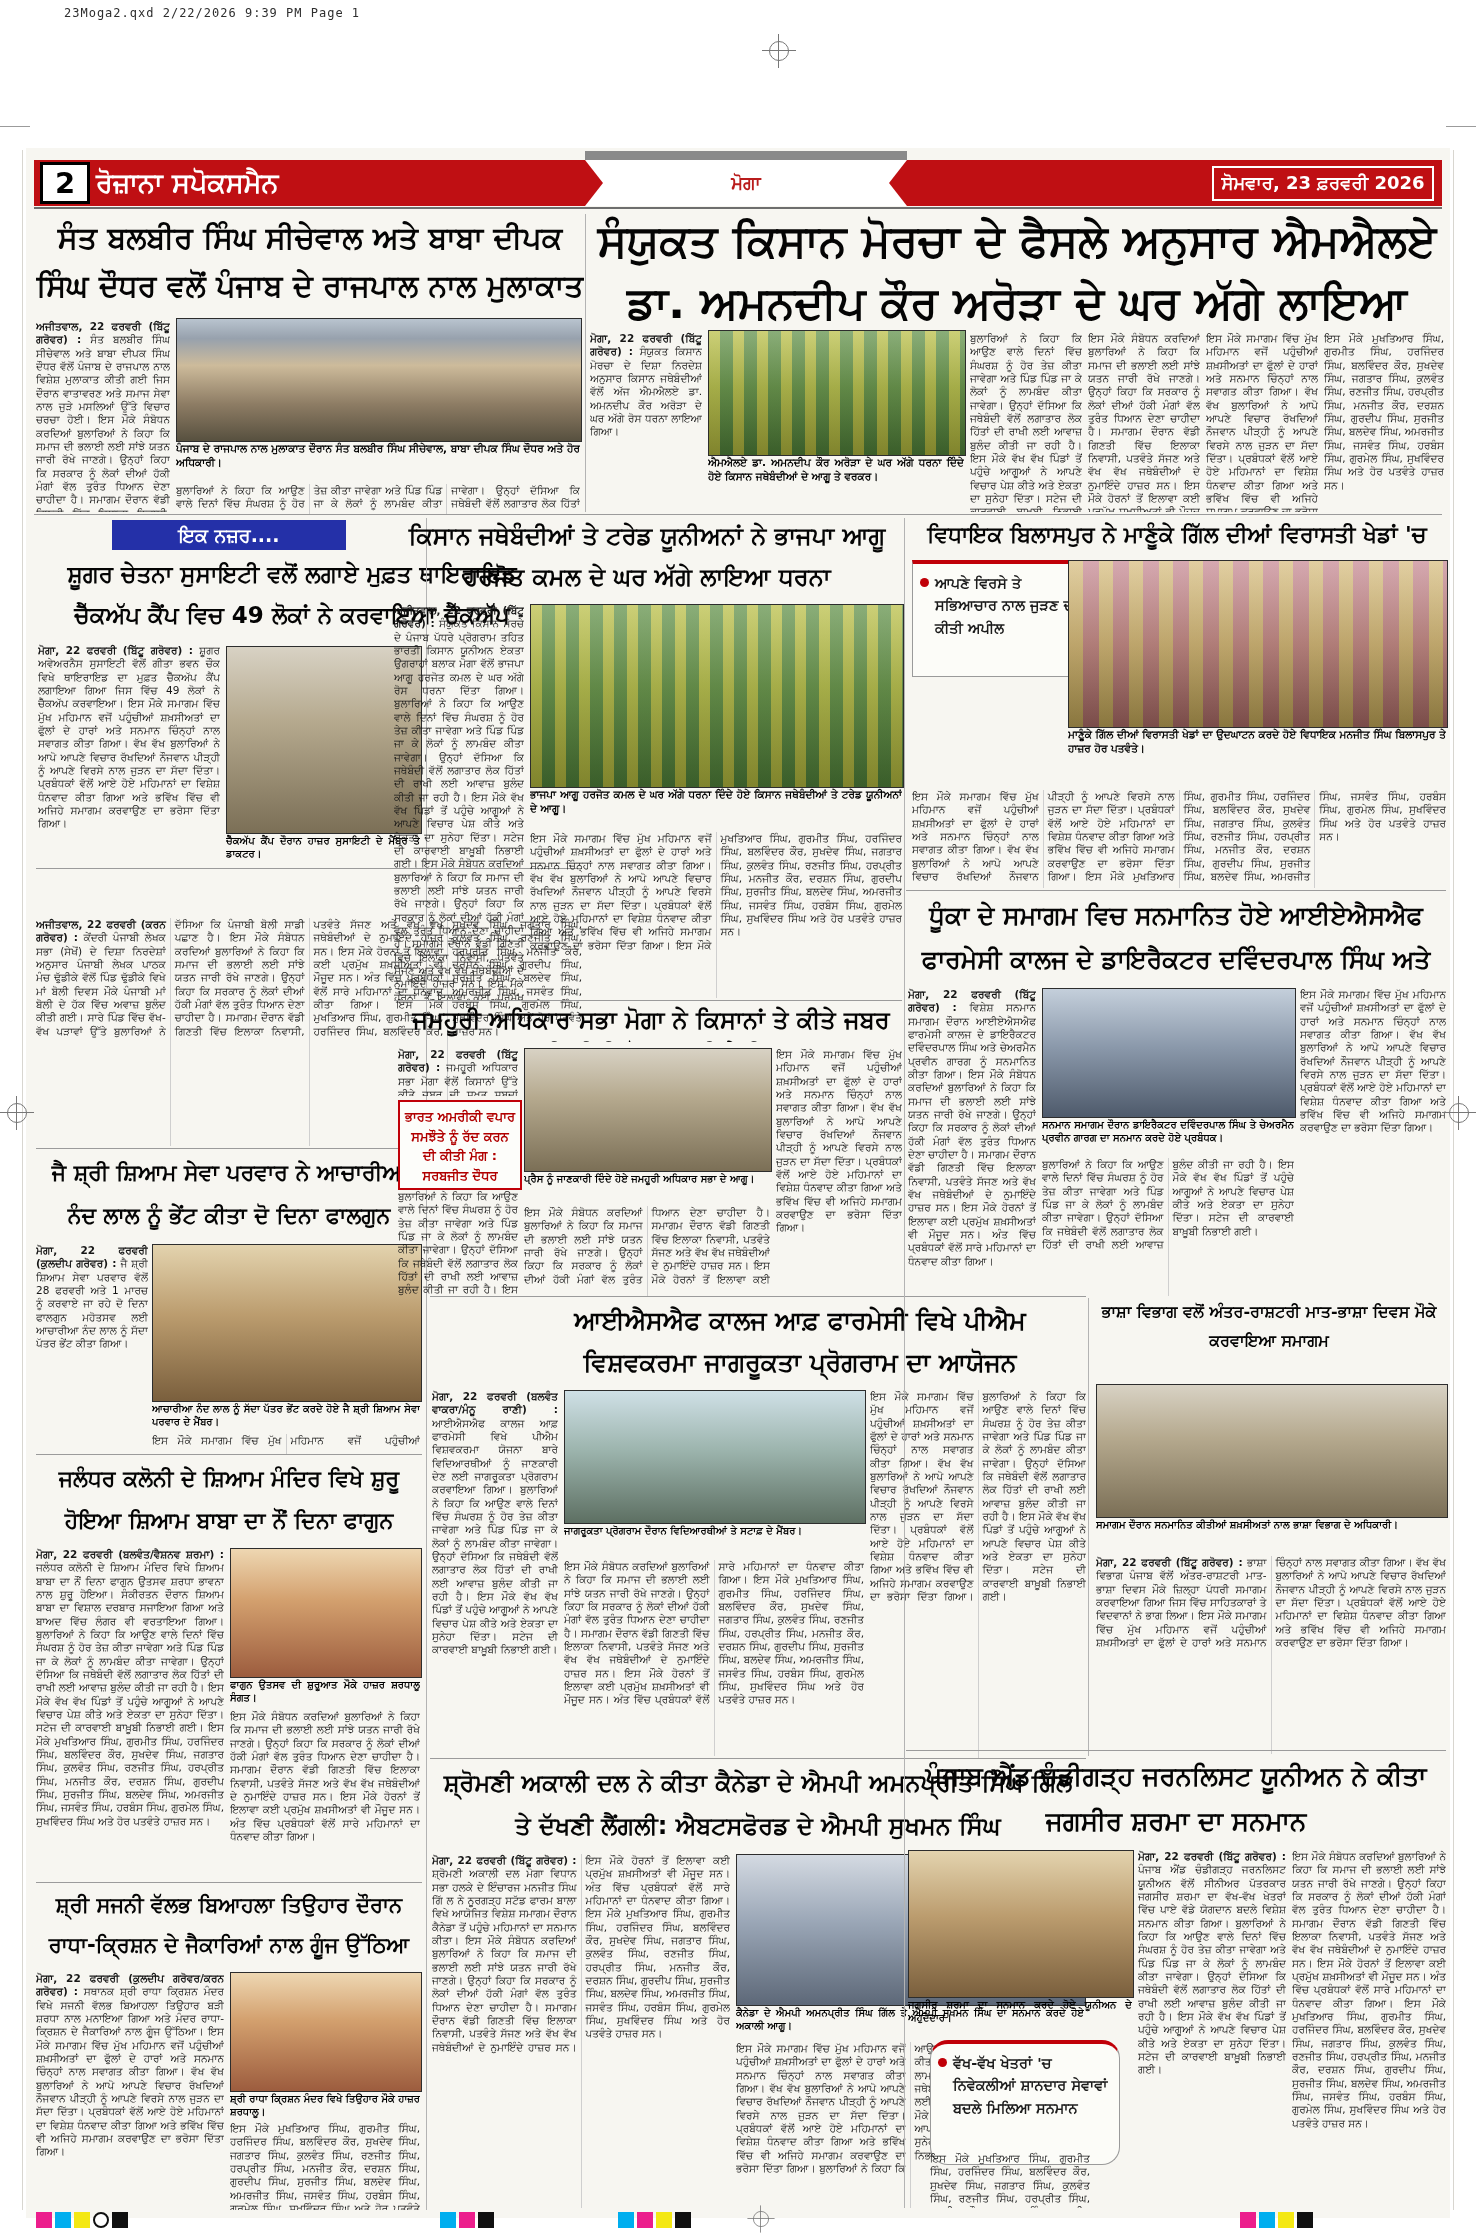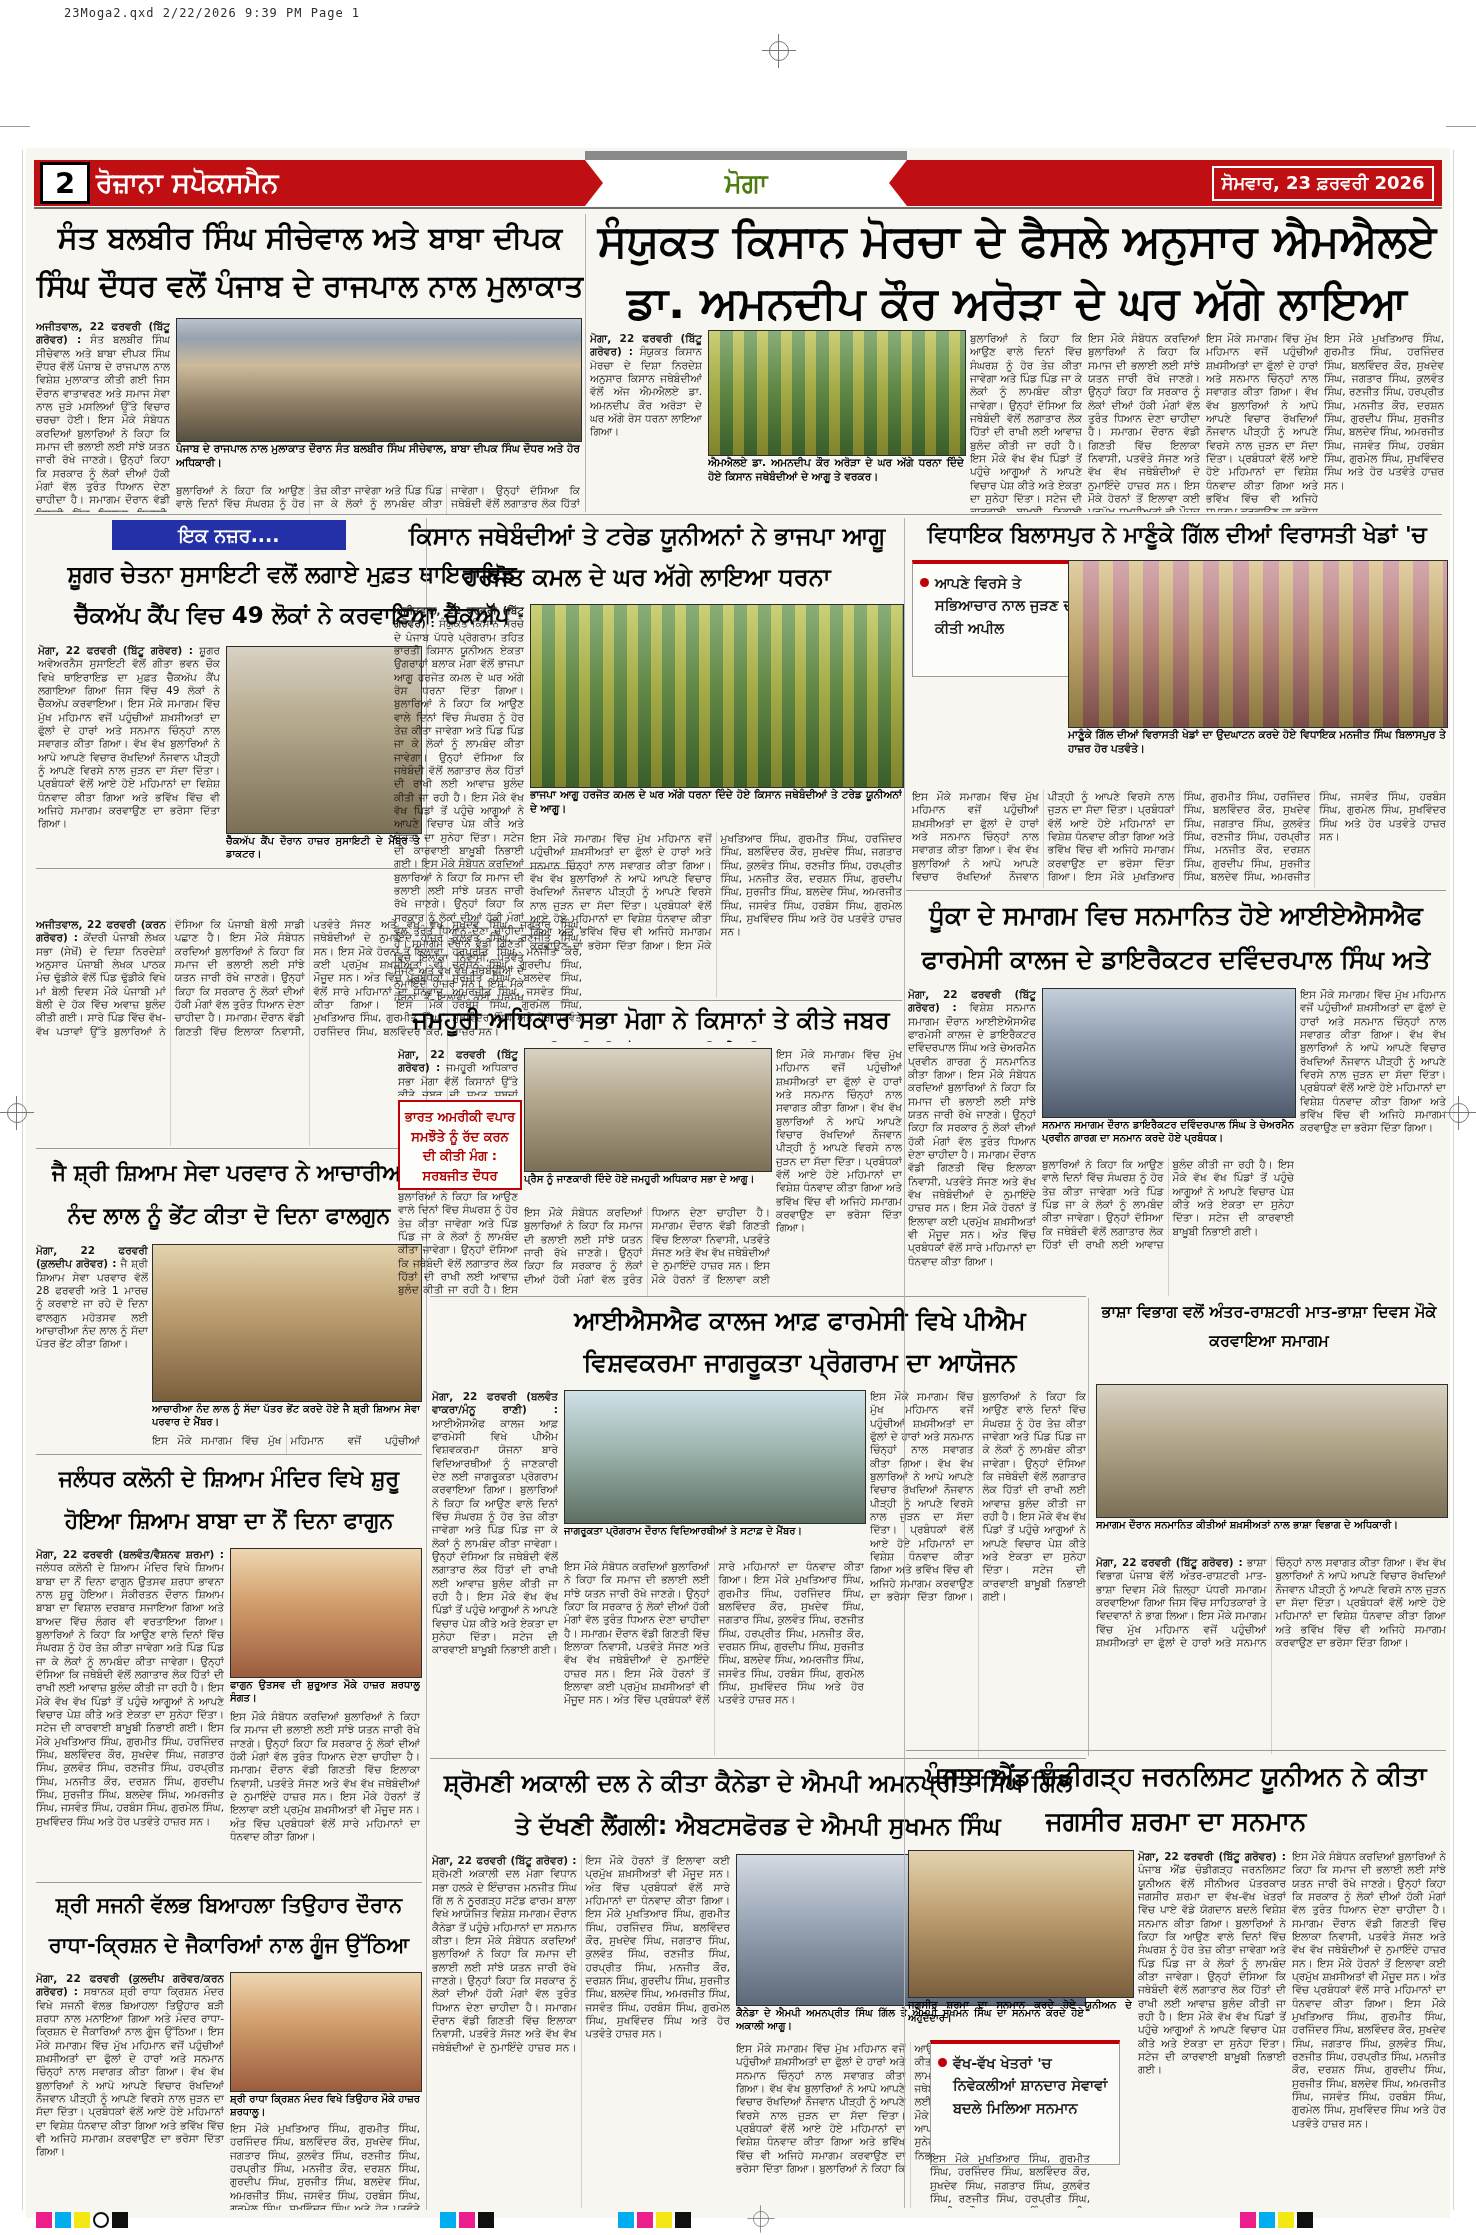--- a/index.html
+++ b/index.html
@@ -7,21 +7,21 @@
           font-family:"DejaVu Sans",sans-serif;color:#1b1b1b;}
   .blk{position:absolute;overflow:hidden;}
   .page-bg{position:absolute;left:26px;top:148px;width:1424px;height:2070px;background:#f7f6f1;}
   .print-line{font-family:"DejaVu Sans Mono",monospace;font-size:12px;color:#2e2e2e;letter-spacing:1px;}
   
   .mast{background:#bf0f13;}
   .numbox{background:#fff;border:3px solid #000;font-weight:bold;font-size:29px;color:#000;
           text-align:center;line-height:36px;}
   .brand{color:#fff;font-weight:bold;font-size:27px;line-height:40px;white-space:nowrap;}
   .ctab{background:#ffffff;text-align:center;}
-  .ctab .ttl{font-weight:bold;font-size:26px;line-height:46px;color:#4d7c0f;}
+  .ctab .ttl{font-weight:bold;font-size:18px;line-height:46px;color:#b91c1c;}
   .arrow{position:absolute;top:0;width:0;height:0;border-top:23px solid transparent;border-bottom:23px solid transparent;}
   .arrow-l{left:0;border-left:18px solid #bf0f13;}
   .arrow-r{right:0;border-right:18px solid #bf0f13;}
   .datebox{border:2px solid #fff;color:#fff;font-weight:bold;font-size:18px;text-align:center;line-height:29px;}
   .greytab{background:#8a8a8a;}
   
   .bt{font-size:10.5px;line-height:1.27;text-align:justify;color:#161616;}
   .dl{font-weight:bold;}
   .hl{font-weight:bold;color:#040404;text-align:center;}
   .cap{font-weight:bold;font-size:10.5px;line-height:1.3;color:#000;text-align:justify;}
@@ -268,21 +268,21 @@
   <div class="blk bt c2" style="left:1096px;top:1556px;width:350px;height:198px;">
     <b class="dl">ਮੋਗਾ, 22 ਫਰਵਰੀ (ਬਿੱਟੂ ਗਰੋਵਰ) :</b>
     <span>ਭਾਸ਼ਾ ਵਿਭਾਗ ਪੰਜਾਬ ਵੱਲੋਂ ਅੰਤਰ-ਰਾਸ਼ਟਰੀ ਮਾਤ-ਭਾਸ਼ਾ ਦਿਵਸ ਮੌਕੇ ਜ਼ਿਲ੍ਹਾ ਪੱਧਰੀ ਸਮਾਗਮ ਕਰਵਾਇਆ ਗਿਆ ਜਿਸ ਵਿੱਚ ਸਾਹਿਤਕਾਰਾਂ ਤੇ ਵਿਦਵਾਨਾਂ ਨੇ ਭਾਗ ਲਿਆ।</span>
     <span>ਇਸ ਮੌਕੇ ਸਮਾਗਮ ਵਿੱਚ ਮੁੱਖ ਮਹਿਮਾਨ ਵਜੋਂ ਪਹੁੰਚੀਆਂ ਸ਼ਖ਼ਸੀਅਤਾਂ ਦਾ ਫੁੱਲਾਂ ਦੇ ਹਾਰਾਂ ਅਤੇ ਸਨਮਾਨ ਚਿੰਨ੍ਹਾਂ ਨਾਲ ਸਵਾਗਤ ਕੀਤਾ ਗਿਆ। ਵੱਖ ਵੱਖ ਬੁਲਾਰਿਆਂ ਨੇ ਆਪੋ ਆਪਣੇ ਵਿਚਾਰ ਰੱਖਦਿਆਂ ਨੌਜਵਾਨ ਪੀੜ੍ਹੀ ਨੂੰ ਆਪਣੇ ਵਿਰਸੇ ਨਾਲ ਜੁੜਨ ਦਾ ਸੱਦਾ ਦਿੱਤਾ। ਪ੍ਰਬੰਧਕਾਂ ਵੱਲੋਂ ਆਏ ਹੋਏ ਮਹਿਮਾਨਾਂ ਦਾ ਵਿਸ਼ੇਸ਼ ਧੰਨਵਾਦ ਕੀਤਾ ਗਿਆ ਅਤੇ ਭਵਿੱਖ ਵਿੱਚ ਵੀ ਅਜਿਹੇ ਸਮਾਗਮ ਕਰਵਾਉਣ ਦਾ ਭਰੋਸਾ ਦਿੱਤਾ ਗਿਆ।</span>
   </div>
 
   <div class="hr2" style="left:906px;top:1750px;width:540px;"></div>
   <div class="blk hl" style="left:906px;top:1754px;width:540px;height:90px;font-size:26px;line-height:1.72;">ਪੰਜਾਬ ਐਂਡ ਚੰਡੀਗੜ੍ਹ ਜਰਨਲਿਸਟ ਯੂਨੀਅਨ ਨੇ ਕੀਤਾ ਜਗਸੀਰ ਸ਼ਰਮਾ ਦਾ ਸਨਮਾਨ</div>
   <div class="blk pic pic-honor pic-indoor tex" style="left:908px;top:1850px;width:224px;height:146px;"></div>
   <div class="blk cap" style="left:908px;top:1998px;width:224px;height:36px;font-size:10px;">ਜਗਸੀਰ ਸ਼ਰਮਾ ਦਾ ਸਨਮਾਨ ਕਰਦੇ ਹੋਏ ਯੂਨੀਅਨ ਦੇ ਅਹੁਦੇਦਾਰ।</div>
-  <div class="blk bbox" style="left:930px;top:2040px;width:160px;height:108px;">
+  <div class="blk bbox" style="left:930px;top:2040px;width:160px;height:108px;border-radius:18px;">
     <span class="bdot"></span>
     <span>ਵੱਖ-ਵੱਖ ਖੇਤਰਾਂ 'ਚ ਨਿਵੇਕਲੀਆਂ ਸ਼ਾਨਦਾਰ ਸੇਵਾਵਾਂ ਬਦਲੇ ਮਿਲਿਆ ਸਨਮਾਨ</span>
   </div>
   <div class="blk bt" style="left:930px;top:2152px;width:160px;height:56px;"><span>ਇਸ ਮੌਕੇ ਮੁਖਤਿਆਰ ਸਿੰਘ, ਗੁਰਮੀਤ ਸਿੰਘ, ਹਰਜਿੰਦਰ ਸਿੰਘ, ਬਲਵਿੰਦਰ ਕੌਰ, ਸੁਖਦੇਵ ਸਿੰਘ, ਜਗਤਾਰ ਸਿੰਘ, ਕੁਲਵੰਤ ਸਿੰਘ, ਰਣਜੀਤ ਸਿੰਘ, ਹਰਪ੍ਰੀਤ ਸਿੰਘ, ਮਨਜੀਤ ਕੌਰ, ਦਰਸ਼ਨ ਸਿੰਘ, ਗੁਰਦੀਪ ਸਿੰਘ, ਸੁਰਜੀਤ ਸਿੰਘ, ਬਲਦੇਵ ਸਿੰਘ, ਅਮਰਜੀਤ ਸਿੰਘ, ਜਸਵੰਤ ਸਿੰਘ, ਹਰਬੰਸ ਸਿੰਘ, ਗੁਰਮੇਲ ਸਿੰਘ, ਸੁਖਵਿੰਦਰ ਸਿੰਘ ਅਤੇ ਹੋਰ ਪਤਵੰਤੇ ਹਾਜ਼ਰ ਸਨ।</span></div>
   <div class="blk bt" style="left:1138px;top:1850px;width:148px;height:358px;">
     <b class="dl">ਮੋਗਾ, 22 ਫਰਵਰੀ (ਬਿੱਟੂ ਗਰੋਵਰ) :</b>
     <span>ਪੰਜਾਬ ਐਂਡ ਚੰਡੀਗੜ੍ਹ ਜਰਨਲਿਸਟ ਯੂਨੀਅਨ ਵੱਲੋਂ ਸੀਨੀਅਰ ਪੱਤਰਕਾਰ ਜਗਸੀਰ ਸ਼ਰਮਾ ਦਾ ਵੱਖ-ਵੱਖ ਖੇਤਰਾਂ ਵਿੱਚ ਪਾਏ ਵੱਡੇ ਯੋਗਦਾਨ ਬਦਲੇ ਵਿਸ਼ੇਸ਼ ਸਨਮਾਨ ਕੀਤਾ ਗਿਆ।</span>
     <span>ਬੁਲਾਰਿਆਂ ਨੇ ਕਿਹਾ ਕਿ ਆਉਣ ਵਾਲੇ ਦਿਨਾਂ ਵਿੱਚ ਸੰਘਰਸ਼ ਨੂੰ ਹੋਰ ਤੇਜ਼ ਕੀਤਾ ਜਾਵੇਗਾ ਅਤੇ ਪਿੰਡ ਪਿੰਡ ਜਾ ਕੇ ਲੋਕਾਂ ਨੂੰ ਲਾਮਬੰਦ ਕੀਤਾ ਜਾਵੇਗਾ। ਉਨ੍ਹਾਂ ਦੱਸਿਆ ਕਿ ਜਥੇਬੰਦੀ ਵੱਲੋਂ ਲਗਾਤਾਰ ਲੋਕ ਹਿੱਤਾਂ ਦੀ ਰਾਖੀ ਲਈ ਆਵਾਜ਼ ਬੁਲੰਦ ਕੀਤੀ ਜਾ ਰਹੀ ਹੈ। ਇਸ ਮੌਕੇ ਵੱਖ ਵੱਖ ਪਿੰਡਾਂ ਤੋਂ ਪਹੁੰਚੇ ਆਗੂਆਂ ਨੇ ਆਪਣੇ ਵਿਚਾਰ ਪੇਸ਼ ਕੀਤੇ ਅਤੇ ਏਕਤਾ ਦਾ ਸੁਨੇਹਾ ਦਿੱਤਾ। ਸਟੇਜ ਦੀ ਕਾਰਵਾਈ ਬਾਖ਼ੂਬੀ ਨਿਭਾਈ ਗਈ।</span>
   </div>
   <div class="blk bt" style="left:1292px;top:1850px;width:154px;height:358px;">

